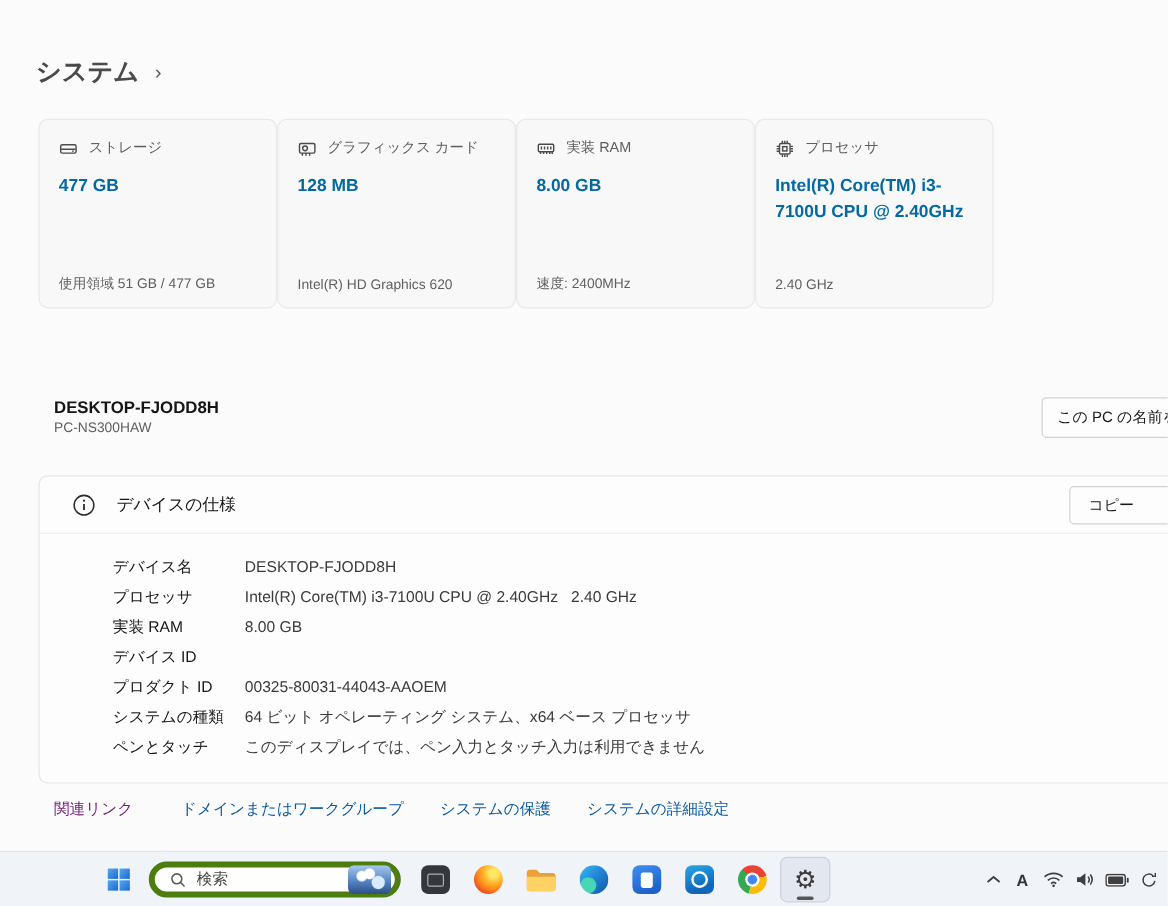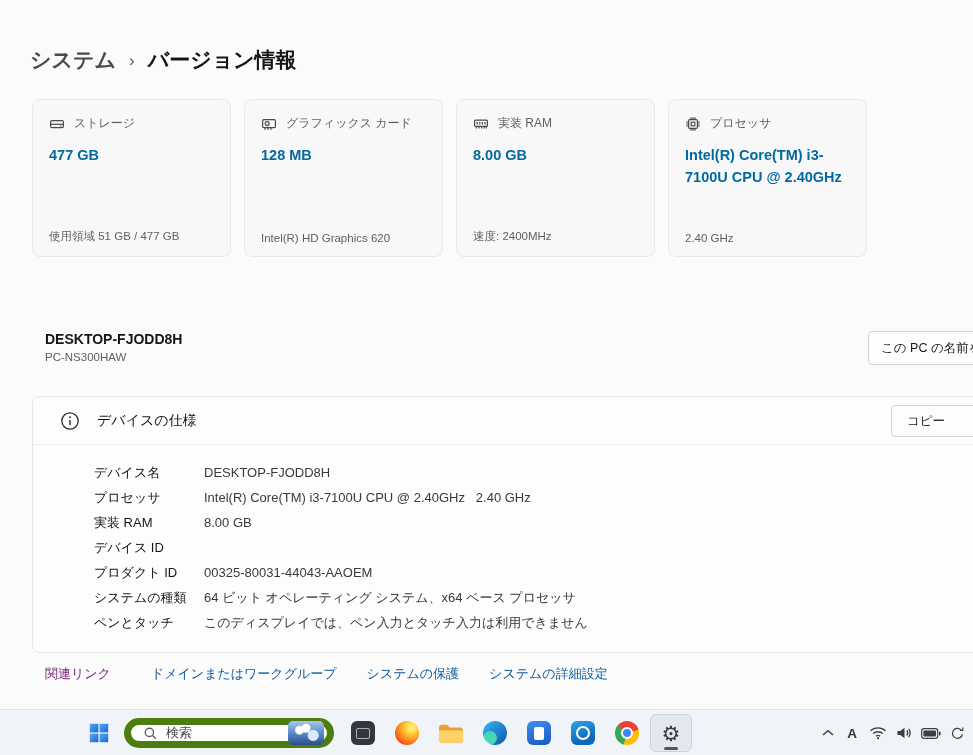--- a/index.html
+++ b/index.html
@@ -7,21 +7,21 @@
   body{font-family:"Liberation Sans","DejaVu Sans",sans-serif;background:#fbfbfb;color:#1b1b1b;overflow:hidden;position:relative;}
   .screen{position:absolute;inset:0;}
 
   
   .breadcrumb{position:absolute;left:30px;top:46px;display:flex;align-items:center;gap:13px;}
   .bc-parent{font-size:21px;font-weight:600;color:#4a4a4a;cursor:pointer;}
   .bc-sep{font-size:17px;color:#5a5a5a;padding-top:2px;}
   .bc-current{font-size:21px;font-weight:700;color:#151515;}
 
   
-  .cards{position:absolute;left:32px;top:99px;display:flex;gap:13px;}
+  .cards{position:absolute;left:32px;top:99px;display:flex;}
   .card{width:199px;height:158px;background:#f8f8f8;border:1px solid #e9e9e9;border-radius:8px;padding:15px 16px;position:relative;cursor:pointer;}
   .card-head{display:flex;align-items:center;gap:9px;}
   .cicon{width:16px;height:16px;display:inline-flex;flex:none;}
   .cicon svg{width:16px;height:16px;}
   .clabel{font-size:12px;color:#5f5f5f;white-space:nowrap;}
   .card-value{margin-top:13px;font-size:14.5px;font-weight:700;line-height:1.5;color:#0369a1;}
   .card-detail{position:absolute;left:16px;bottom:12px;font-size:11.5px;color:#5f5f5f;white-space:nowrap;}
 
   
   .device-banner{position:absolute;left:45px;top:331px;}
@@ -45,21 +45,21 @@
   .related{position:absolute;left:45px;top:665px;display:flex;align-items:center;font-size:13px;}
   .related-label{color:#701a75;margin-right:40px;font-weight:400;}
   .rlink{color:#0b5aa0;margin-right:30px;cursor:pointer;}
 
   
   .taskbar{position:absolute;left:0;bottom:0;width:973px;height:46px;background:#f0f3f8;border-top:1px solid #e1e3e6;}
   .tb-left{position:absolute;left:0;top:2px;height:42px;display:flex;align-items:center;padding-left:78px;gap:2px;}
   .tb-slot{width:42px;height:38px;display:flex;align-items:center;justify-content:center;border-radius:6px;position:relative;cursor:pointer;flex:none;}
   .tb-slot svg{display:block;}
   .start-icon svg{width:20px;height:20px;}
-  .search-pill{margin:0 6px 0 2px;width:210px;height:30px;background:#ffffff;border:7px solid #4d7c0f;border-radius:15px;display:flex;align-items:center;padding:0 3px 0 12px;gap:8px;cursor:pointer;flex:none;}
+  .search-pill{margin:0 6px 0 2px;width:210px;height:30px;background:#ffffff;border:5px solid #4d7c0f;border-radius:15px;display:flex;align-items:center;padding:0 3px 0 12px;gap:8px;cursor:pointer;flex:none;}
   .mag svg{width:15px;height:15px;display:block;}
   .search-text{font-size:13px;color:#454545;flex:1;}
   .sh-thumb{width:36px;height:24px;border-radius:5px;flex:none;
     background:
       radial-gradient(circle at 32% 38%, #ffffff 0 3px, rgba(255,255,255,.85) 4px, transparent 5px),
       radial-gradient(circle at 50% 30%, #ffffff 0 4px, transparent 5px),
       radial-gradient(circle at 70% 60%, #d9ecff 0 5px, transparent 6px),
       linear-gradient(180deg,#a8c8ec 0%,#5585c4 55%,#2c4f86 100%);}
   .icon24{width:24px;height:24px;border-radius:6px;display:flex;align-items:center;justify-content:center;}
   .darkapp{background:#34373c;}
@@ -82,21 +82,20 @@
   .ime{font-size:13.5px;font-weight:700;color:#333;width:20px;text-align:center;}
 </style>
 </head>
 <body>
 
 <div class="screen">
 
   <div class="breadcrumb">
     <span class="bc-parent">システム</span>
     <span class="bc-sep">›</span>
-    <span class="bc-current">バージョン情報</span>
   </div>
 
   <div class="cards">
 
     <div class="card">
       <div class="card-head">
         <span class="cicon">
           <svg viewBox="0 0 16 16" fill="none" stroke="#4a4a4a" stroke-width="1.2">
             <rect x="1.6" y="4.6" width="12.8" height="7" rx="1.4"></rect>
             <path d="M2 8.3h12"></path>

